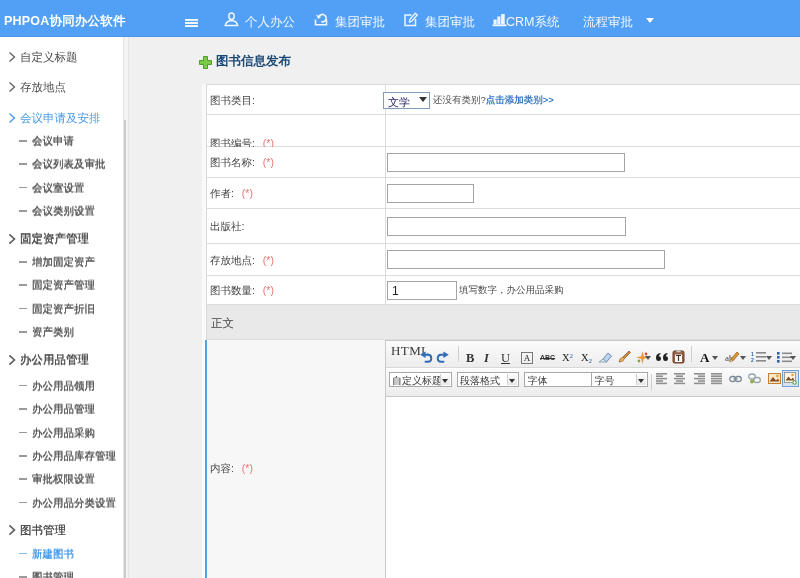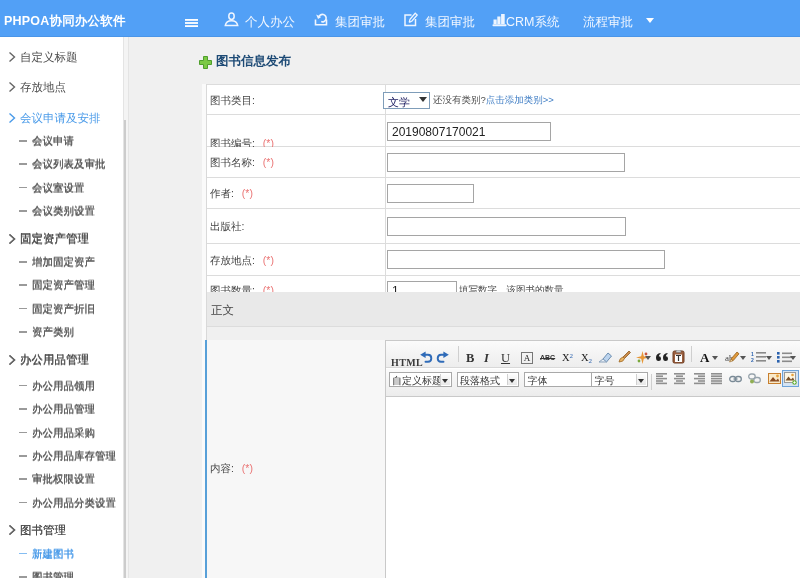--- a/index.html
+++ b/index.html
@@ -27,21 +27,21 @@
 #title { position:absolute; left:216px; top:53px; font-size:12.5px; font-weight:bold; color:#1d4a75; }
 #whitestrip { position:absolute; left:202px; top:84px; width:5px; height:494px; background:#fafafa; }
 
 
 .row { position:absolute; left:207px; width:593px; background:#ffffff; border-bottom:1px solid #dcdcdc; }
 .lbl { position:absolute; left:3px; font-size:10.5px; color:#464646; }
 .req { color:#ea7575; margin-left:5px; }
 .vline { position:absolute; left:178px; top:0; bottom:0; width:1px; background:#dcdcdc; }
 .inp { position:absolute; left:180px; height:19px; border:1px solid #a5a5a5; background:#ffffff; font-size:12px; color:#222; padding-left:4px; line-height:17px; }
 .note { position:absolute; font-size:9.5px; color:#4a4a4a; white-space:nowrap; }
-a.lk { color:#3d7cc4; text-decoration:none; }
+a.lk { color:#3d7cc4; text-decoration:none;font-weight:bold; }
 
 
 #edit-row { position:absolute; left:205px; top:340px; width:595px; height:238px; background:#f7f7f7; border-left:2px solid #58a0d8; }
 #editor { position:absolute; left:385px; top:340px; width:415px; height:238px; background:#ffffff; border-left:1px solid #c9c9c9; border-top:1px solid #c9c9c9; }
 #tb1 { position:absolute; left:386px; top:341px; width:414px; height:27px; background:linear-gradient(#fbfbfb,#ededed); border-bottom:1px solid #d8d8d8; }
 #tb2 { position:absolute; left:386px; top:369px; width:414px; height:28px; background:linear-gradient(#fbfbfb,#ececec); border-bottom:1px solid #c9c9c9; }
 .sep1 { position:absolute; top:5px; width:1px; height:16px; background:#cfcfcf; }
 .tsel { position:absolute; height:15px; background:#ffffff; border:1px solid #a9a9a9; font-size:10px; color:#333; line-height:13px; padding-left:2.5px; white-space:nowrap; }
 .tsel .ar { position:absolute; right:1px; top:1px; width:10px; height:11px; border-left:1px solid #d0d0d0; background:linear-gradient(#fdfdfd,#e8e8e8); }
 .tri { position:absolute; width:0; height:0; border-left:3.5px solid transparent; border-right:3.5px solid transparent; border-top:4px solid #444; }
@@ -208,21 +208,20 @@
 
     <div class="abs" style="left:176px;top:7px;width:47px;height:17px;border:1px solid #7f9db9;background:#fff">
       <span style="position:absolute;left:4px;top:2px;font-size:11px;color:#1a1a5e">文学</span>
       <div style="position:absolute;right:2px;top:4px;width:0;height:0;border-left:4px solid transparent;border-right:4px solid transparent;border-top:5px solid #333"></div>
     </div>
     <span class="note" style="left:226px;top:9px">还没有类别?<a class="lk">点击添加类别&gt;&gt;</a></span>
   </div>
   <div class="row" style="top:115px;height:32px">
     <div class="vline"></div>
     <span class="lbl" style="top:22px">图书编号: <span class="req">(*)</span></span>
-    <input class="inp" style="top: 7px; width: 164px;" value="20190807170021">
   </div>
   <div class="row" style="top:147px;height:31px">
     <div class="vline"></div>
     <span class="lbl" style="top:9px">图书名称: <span class="req">(*)</span></span>
     <input class="inp" style="top: 6px; width: 238px;">
   </div>
   <div class="row" style="top:178px;height:31px">
     <div class="vline"></div>
     <span class="lbl" style="top:9px">作者: <span class="req">(*)</span></span>
     <input class="inp" style="top: 6px; width: 87px;">
@@ -234,36 +233,36 @@
   </div>
   <div class="row" style="top:244px;height:32px">
     <div class="vline"></div>
     <span class="lbl" style="top:10px">存放地点: <span class="req">(*)</span></span>
     <input class="inp" style="top: 6px; width: 278px;">
   </div>
   <div class="row" style="top:276px;height:29px">
     <div class="vline"></div>
     <span class="lbl" style="top:8px">图书数量: <span class="req">(*)</span></span>
     <input class="inp" style="top: 5px; width: 70px;" value="1">
-    <span class="note" style="left:252px;top:8px">填写数字，该图书的数量</span>
-  </div>
-  <div class="row" style="top:292px;height:35px;background:#e9e9e9">
+    <span class="note" style="left:252px;top:8px">填写数字，办公用品采购</span>
+  </div>
+  <div class="row" style="top:305px;height:35px;background:#e9e9e9">
     <span class="lbl" style="left:4px;top:11px;font-size:11.5px">正文</span>
   </div>
 
   <div id="edit-row">
     <span class="lbl abs" style="left:210px;top:486px;position:fixed"></span>
   </div>
   <span class="lbl" style="position:absolute;left:210px;top:462px">内容: <span class="req">(*)</span></span>
 
   <div id="editor"></div>
   <div id="tb1"></div>
   <div id="tb2"></div>
   <div id="toolbar-items">
-  <span class="abs" style="left:391px;top:357px;font-size:10px;font-weight:bold;color:#3a3a3a;letter-spacing:0.4px;font-family:'Liberation Serif',serif">HTML</span>
+  <span class="abs" style="left:391px;top:343px;font-size:13px;font-weight:normal;color:#3a3a3a;letter-spacing:0.4px;font-family:'Liberation Serif',serif">HTML</span>
   <svg class="abs" style="left:419px;top:350px" width="14" height="14" viewBox="0 0 14 14">
 <path d="M5 4.7 L9 4.7 Q12.3 4.7 12.3 8.2 Q12.3 11.7 9 11.7 L6.5 11.7" fill="none" stroke="#2f6bb8" stroke-width="1.9" stroke-linecap="round"></path>
 <path d="M1.2 4.7 L6.6 1.4 L6.6 8.0 Z" fill="#2f6bb8"></path>
     </svg>
   <svg class="abs" style="left:436px;top:350px" width="14" height="14" viewBox="0 0 14 14">
 <path d="M9 4.7 L5 4.7 Q1.7 4.7 1.7 8.2 Q1.7 11.7 5 11.7 L7.5 11.7" fill="none" stroke="#2f6bb8" stroke-width="1.9" stroke-linecap="round"></path>
 <path d="M12.8 4.7 L7.4 1.4 L7.4 8.0 Z" fill="#2f6bb8"></path>
     </svg>
   <div class="sep1" style="left:458px;top:346px"></div>
   <span class="abs" style="left:466px;top:351px;font-size:12.5px;font-weight:bold;color:#333;font-family:'Liberation Serif',serif">B</span>

